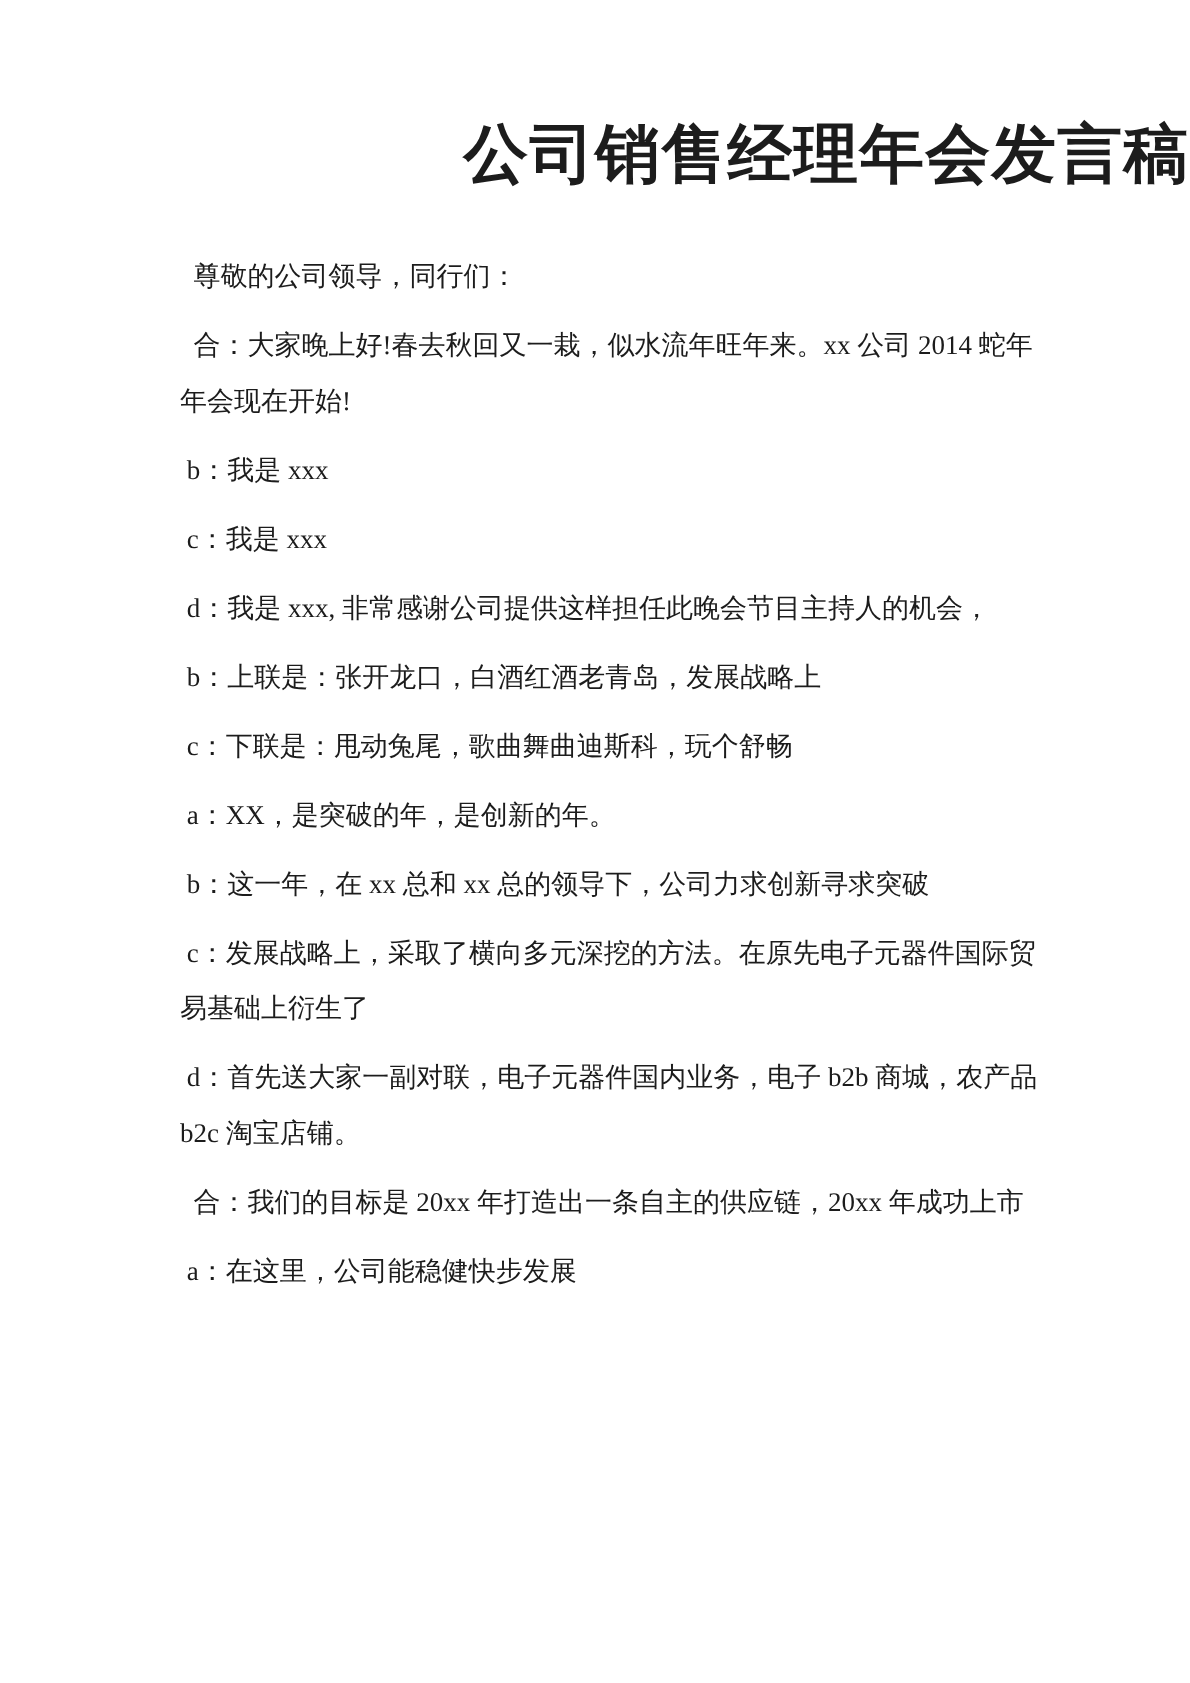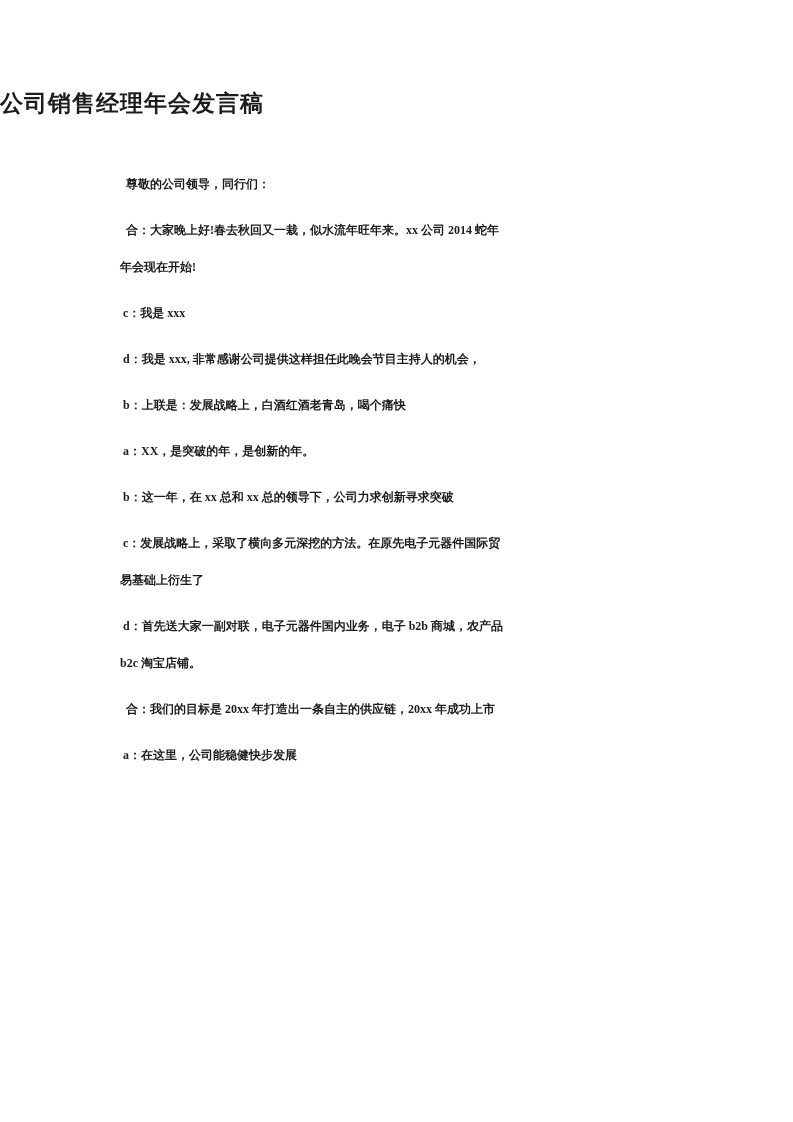--- a/index.html
+++ b/index.html
@@ -12,52 +12,53 @@
     width: 793px;
     height: 1122px;
     background: #ffffff;
     overflow: hidden;
     font-family: "Liberation Serif", "DejaVu Serif", serif;
     color: #1c1c1c;
     box-sizing: border-box;
     padding-top: 82px;
   }
   .doc-title {
-    text-align: left;
-    font-size: 23px;
+    text-align: right;
+    font-size: 43px;
     font-weight: bold;
     line-height: 44px;
     margin: 0 0 40px 0;
     letter-spacing: 1px;
     white-space: pre;
   }
   .doc-body {
     margin-left: 120px;
     margin-right: 80px;
   }
   .para {
-    font-size: 12px;
+    font-size: 18px;
     line-height: 37px;
     margin: 0 0 9px 0;
     white-space: pre;  
-    font-weight: bold;
   }
 </style>
 </head>
 <body>
 
 <div class="page">
   <h1 class="doc-title">公司销售经理年会发言稿</h1>
   <div class="doc-body">
       <p class="para">  尊敬的公司领导，同行们：</p>
       <p class="para">  合：大家晚上好!春去秋回又一栽，似水流年旺年来。xx 公司 2014 蛇年
 年会现在开始!</p>
+      <p class="para"> b：我是 xxx</p>
       <p class="para"> c：我是 xxx</p>
       <p class="para"> d：我是 xxx, 非常感谢公司提供这样担任此晚会节目主持人的机会，</p>
-      <p class="para"> b：上联是：发展战略上，白酒红酒老青岛，喝个痛快</p>
+      <p class="para"> b：上联是：张开龙口，白酒红酒老青岛，发展战略上</p>
+      <p class="para"> c：下联是：甩动兔尾，歌曲舞曲迪斯科，玩个舒畅</p>
       <p class="para"> a：XX，是突破的年，是创新的年。</p>
       <p class="para"> b：这一年，在 xx 总和 xx 总的领导下，公司力求创新寻求突破</p>
       <p class="para"> c：发展战略上，采取了横向多元深挖的方法。在原先电子元器件国际贸
 易基础上衍生了</p>
       <p class="para"> d：首先送大家一副对联，电子元器件国内业务，电子 b2b 商城，农产品
 b2c 淘宝店铺。</p>
       <p class="para">  合：我们的目标是 20xx 年打造出一条自主的供应链，20xx 年成功上市</p>
       <p class="para"> a：在这里，公司能稳健快步发展</p>
     </div>
 </div>

